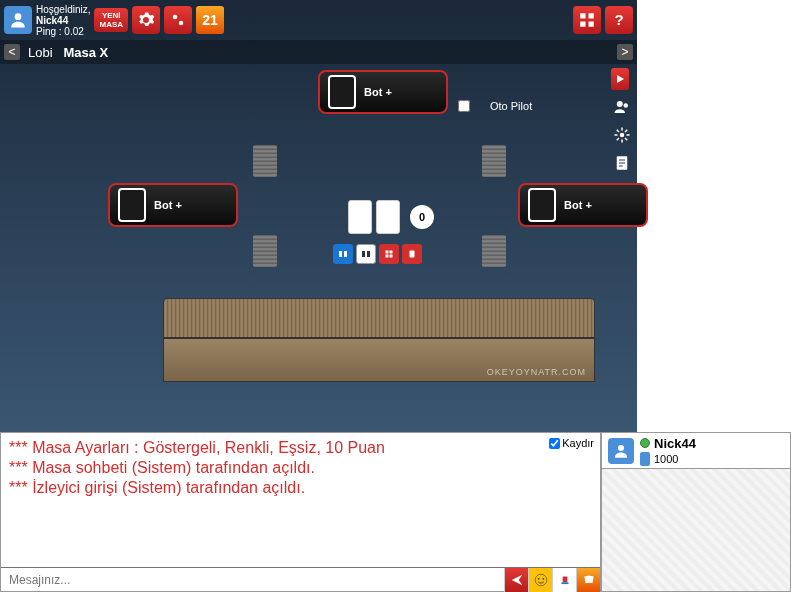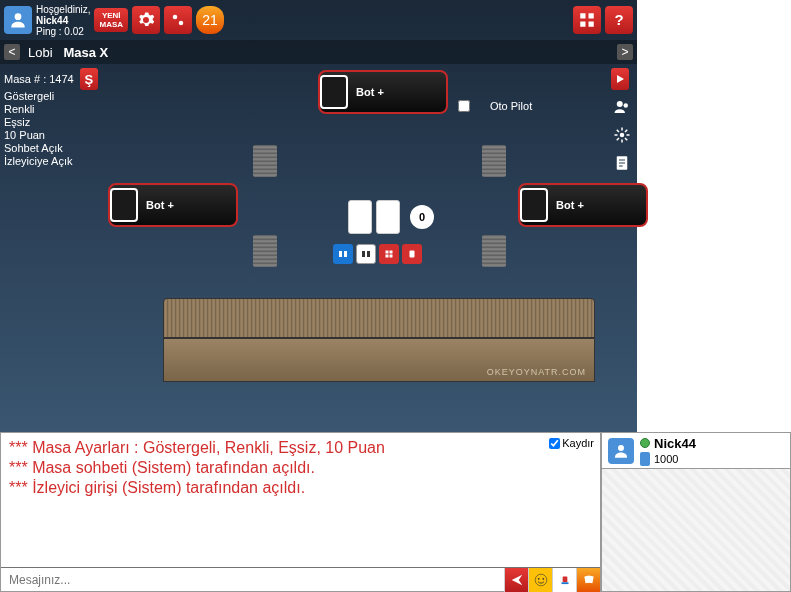--- a/index.html
+++ b/index.html
@@ -6,36 +6,36 @@
 body{width:791px;height:592px;overflow:hidden;background:#fff}
 .game-area{width:637px;height:432px;background:linear-gradient(180deg,#1a2838 0%,#2b4057 50%,#3a5670 100%);position:relative}
 .top-bar{height:40px;display:flex;align-items:center;padding:0 4px;gap:4px}
 .avatar{width:28px;height:28px;background:#4a90d9;border-radius:4px;display:flex;align-items:center;justify-content:center}
 .avatar svg{width:20px;height:20px;fill:#fff}
 .welcome{color:#fff;font-size:10px;line-height:11px}
 .welcome b{font-weight:bold}
 .btn-red{background:linear-gradient(180deg,#e53935,#b71c1c);color:#fff;border:none;border-radius:4px;padding:3px 5px;font-size:8px;font-weight:bold;cursor:pointer;text-align:center;line-height:9px}
 .icon-btn{width:28px;height:28px;background:linear-gradient(180deg,#e53935,#b71c1c);border-radius:4px;display:flex;align-items:center;justify-content:center;cursor:pointer}
 .icon-btn svg{width:18px;height:18px;fill:#fff}
-.btn-orange{width:28px;height:28px;background:linear-gradient(180deg,#f9a825,#e65100);border-radius:12px;display:flex;align-items:center;justify-content:center;color:#fff;font-weight:normal;font-size:14px;cursor:pointer}
+.btn-orange{width:28px;height:28px;background:linear-gradient(180deg,#f9a825,#e65100);border-radius:3px;display:flex;align-items:center;justify-content:center;color:#fff;font-weight:bold;font-size:14px;cursor:pointer}
 .top-right{margin-left:auto;display:flex;gap:4px}
 .nav-bar{height:24px;background:rgba(0,0,0,0.3);display:flex;align-items:center;padding:0 4px;color:#fff;font-size:13px}
 .nav-arrow{width:16px;height:16px;background:#555;color:#fff;display:flex;align-items:center;justify-content:center;cursor:pointer;font-size:12px;border-radius:2px}
 .nav-arrow.right{margin-left:auto}
 .nav-text{margin-left:8px}
 .nav-text b{font-weight:bold}
 .settings-panel{position:absolute;top:68px;left:4px;color:#fff;font-size:11px;line-height:13px}
 .settings-row{display:flex;align-items:center;gap:6px}
 .s-badge{width:18px;height:22px;background:linear-gradient(180deg,#e53935,#b71c1c);border-radius:3px;display:flex;align-items:center;justify-content:center;color:#fff;font-weight:bold;font-size:13px}
 .side-toolbar{position:absolute;right:4px;top:68px;display:flex;flex-direction:column;gap:6px}
 .side-btn{width:22px;height:22px;display:flex;align-items:center;justify-content:center;cursor:pointer}
 .side-btn svg{width:18px;height:18px;fill:#fff}
 .side-btn.red-bg{background:linear-gradient(180deg,#e53935,#b71c1c);border-radius:3px;width:18px;height:22px}
 .side-btn.red-bg svg{fill:#fff;width:12px;height:12px}
-.player-slot{position:absolute;width:130px;height:44px;background:linear-gradient(180deg,#2a2a2a,#0a0a0a);border:2px solid #c62828;border-radius:8px;display:flex;align-items:center;padding:0;gap:8px}
+.player-slot{position:absolute;width:130px;height:44px;background:linear-gradient(180deg,#2a2a2a,#0a0a0a);border:2px solid #c62828;border-radius:8px;display:flex;align-items:center;padding:8px;gap:8px}
 .player-tile{width:28px;height:34px;background:#1a1a1a;border:2px solid #fff;border-radius:4px}
 .bot-label{color:#fff;font-size:11px;font-weight:bold}
 .slot-top{top:70px;left:318px}
 .slot-left{top:183px;left:108px}
 .slot-right{top:183px;left:518px}
 .otopilot{position:absolute;top:100px;left:458px;color:#fff;font-size:11px;display:flex;align-items:center;gap:20px}
 .otopilot input{width:12px;height:12px}
 .stone-stack{position:absolute;width:24px;height:32px;background:repeating-linear-gradient(0deg,#666 0px,#888 2px,#555 4px);border-radius:2px}
 .stack-tl{top:145px;left:253px}
 .stack-tr{top:145px;left:482px}
@@ -130,32 +130,20 @@
 
   <div class="nav-bar">
     <div class="nav-arrow">&lt;</div>
     <div class="nav-text">
       <span>Lobi</span>&nbsp;&nbsp;
       <b>Masa X</b>
     </div>
     <div class="nav-arrow right">&gt;</div>
   </div>
 
-  <div class="settings-panel">
-    <div class="settings-row">
-      <span>Masa # : 1474</span>
-      <div class="s-badge">Ş</div>
-    </div>
-    <div>Göstergeli</div>
-    <div>Renkli</div>
-    <div>Eşsiz</div>
-    <div>10 Puan</div>
-    <div>Sohbet Açık</div>
-    <div>İzleyiciye Açık</div>
-  </div>
 
   <div class="side-toolbar">
     <div class="side-btn red-bg">
         <svg viewBox="0 0 24 24">
           <path d="M6 4l14 8-14 8z"></path>
         </svg>
       </div>
     <div class="side-btn">
         <svg viewBox="0 0 24 24">
           <circle cx="9" cy="8" r="4"></circle>

